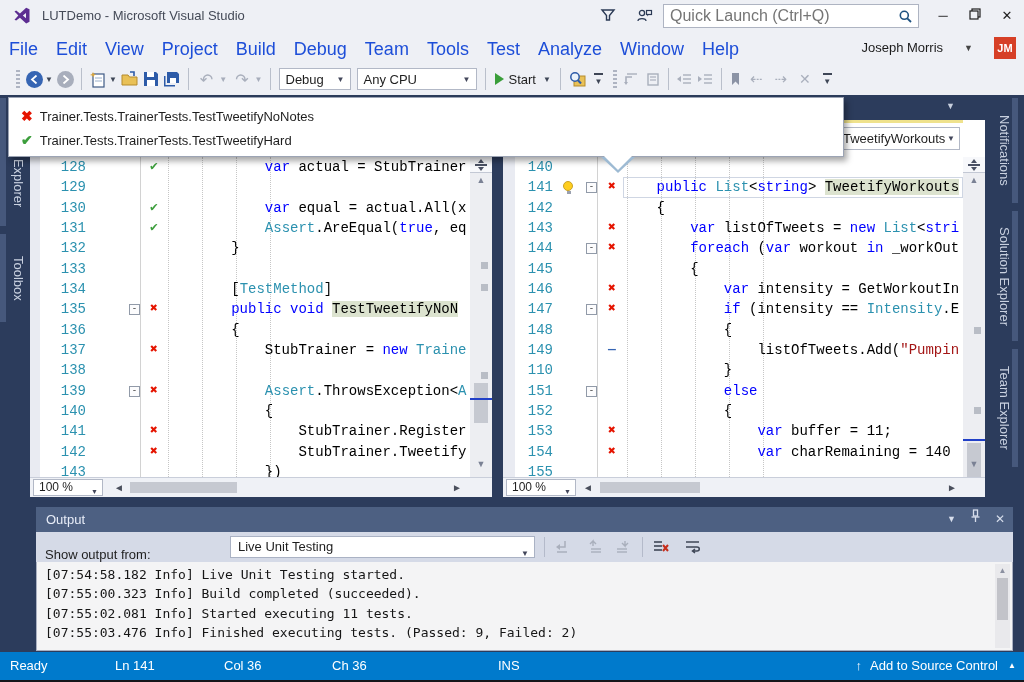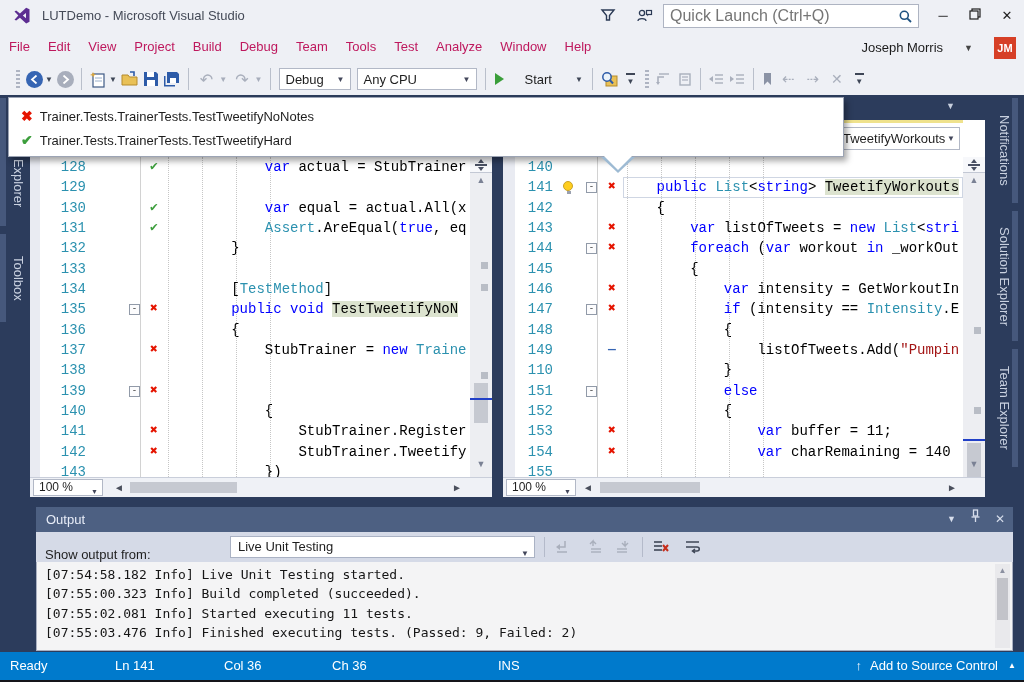--- a/index.html
+++ b/index.html
@@ -11,35 +11,35 @@
   .titlebar { position:absolute; left:0; top:0; width:1024px; height:32px; background:#EEF0F5; }
   .vslogo { position:absolute; left:12px; top:6px; }
   .app-title { position:absolute; left:42px; top:8px; font-size:13px; color:#444A57; }
   .tb-icon { position:absolute; top:7px; color:#3A4763; }
   .ql-box { position:absolute; left:663px; top:4px; width:256px; height:24px; background:#FFFFFF; border:1px solid #AEB4C2; }
   .ql-box input { position:absolute; left:6px; top:2px; width:215px; height:18px; border:none; outline:none; font-size:16px; color:#6B7180; background:transparent; font-family:"Liberation Sans",sans-serif; }
   .ql-mag { position:absolute; right:5px; top:4px; }
   .winbtn { position:absolute; top:6px; width:26px; height:20px; text-align:center; color:#1E1E1E; font-size:13px; line-height:20px; }
 
   .menubar { position:absolute; left:0; top:32px; width:1024px; height:31px; background:#EEF0F5; }
-  .menu-item { display:inline-block; padding:7px 9px 0 9px; font-size:13px; color:#be185d; height:31px; }
+  .menu-item { display:inline-block; padding:7px 9px 0 9px; font-size:18px; color:#1d4ed8; height:31px; }
   .user-area { position:absolute; right:8px; top:0; height:31px; display:flex; align-items:center; gap:21px; }
   .user-name { font-size:13px; color:#1B1B1B; }
   .user-caret { font-size:9px; color:#444; }
   .avatar { width:22px; height:22px; background:#D63F26; color:#fff; font-size:11px; font-weight:bold; text-align:center; line-height:22px; }
 
   .toolbar { position:absolute; left:0; top:63px; width:1024px; height:32px; background:#EEF0F5; display:flex; align-items:center; padding-left:12px; }
   .tsep { width:1px; height:22px; background:#B9BfCB; margin:0 5px; }
   .titem { display:flex; align-items:center; margin:0 2px; height:24px; }
   .ddc { font-size:8px; color:#3E4656; margin-left:2px; }
   .ddc.dis { color:#A7ADBB; }
   .circle-btn { width:17px; height:17px; border-radius:50%; display:flex; align-items:center; justify-content:center; }
   .combo { background:#FFFFFF; border:1px solid #B2B8C6; height:22px; display:flex; align-items:center; font-size:13px; color:#1E1E1E; padding-left:6px; position:relative; }
   .combo .car { position:absolute; right:5px; font-size:8px; color:#42465A; }
-  .start-btn { display:flex; align-items:center; gap:21px; font-size:13px; color:#1E1E1E; padding:0 4px; }
+  .start-btn { display:flex; align-items:center; gap:5px; font-size:13px; color:#1E1E1E; padding:0 4px; }
   .play { width:0; height:0; border-left:9px solid #3A9E3A; border-top:6px solid transparent; border-bottom:6px solid transparent; }
   .gicon { color:#A9AFBC; font-size:13px; margin:0 4px; }
   .overflow { display:flex; flex-direction:column; align-items:center; margin:0 6px; }
   .overflow .bar { width:9px; height:2px; background:#3E4656; margin-bottom:2px; }
   .overflow .ddc { margin:0; }
   .dots { width:4px; height:18px; margin:0 4px; background:repeating-linear-gradient(#AEB4C2 0 2px, transparent 2px 4px); }
 
   
   .main-bg { position:absolute; left:0; top:95px; width:1024px; height:557px; background:#2C3C5C; }
   .vtab { color:#C9D1E0; font-size:13px; writing-mode:vertical-rl; text-align:center; background:#2C3C5C; }
@@ -351,21 +351,21 @@
         <div class="ed-row"><span class="ln">129</span><span class="cell-bulb"></span><span class="cell-fold"></span><span class="cell-status"></span><span class="code"></span></div>
         <div class="ed-row"><span class="ln">130</span><span class="cell-bulb"></span><span class="cell-fold"></span><span class="cell-status st-pass">✔</span><span class="code"><span class="pl">            </span><span class="kw">var</span><span class="pl"> equal = actual.All(x</span></span></div>
         <div class="ed-row"><span class="ln">131</span><span class="cell-bulb"></span><span class="cell-fold"></span><span class="cell-status st-pass">✔</span><span class="code"><span class="pl">            </span><span class="ty">Assert</span><span class="pl">.AreEqual(</span><span class="kw">true</span><span class="pl">, eq</span></span></div>
         <div class="ed-row"><span class="ln">132</span><span class="cell-bulb"></span><span class="cell-fold"></span><span class="cell-status"></span><span class="code"><span class="pl">        }</span></span></div>
         <div class="ed-row"><span class="ln">133</span><span class="cell-bulb"></span><span class="cell-fold"></span><span class="cell-status"></span><span class="code"></span></div>
         <div class="ed-row"><span class="ln">134</span><span class="cell-bulb"></span><span class="cell-fold"></span><span class="cell-status"></span><span class="code"><span class="pl">        [</span><span class="ty">TestMethod</span><span class="pl">]</span></span></div>
         <div class="ed-row"><span class="ln">135</span><span class="cell-bulb"></span><span class="cell-fold"><span class="foldbox">-</span></span><span class="cell-status st-fail">✖</span><span class="code"><span class="pl">        </span><span class="kw">public</span><span class="pl"> </span><span class="kw">void</span><span class="pl"> </span><span class="hl">TestTweetifyNoN</span></span></div>
         <div class="ed-row"><span class="ln">136</span><span class="cell-bulb"></span><span class="cell-fold"></span><span class="cell-status"></span><span class="code"><span class="pl">        {</span></span></div>
         <div class="ed-row"><span class="ln">137</span><span class="cell-bulb"></span><span class="cell-fold"></span><span class="cell-status st-fail">✖</span><span class="code"><span class="pl">            StubTrainer = </span><span class="kw">new</span><span class="pl"> </span><span class="ty">Traine</span></span></div>
         <div class="ed-row"><span class="ln">138</span><span class="cell-bulb"></span><span class="cell-fold"></span><span class="cell-status"></span><span class="code"></span></div>
-        <div class="ed-row"><span class="ln">139</span><span class="cell-bulb"></span><span class="cell-fold"><span class="foldbox">-</span></span><span class="cell-status st-fail">✖</span></div>
+        <div class="ed-row"><span class="ln">139</span><span class="cell-bulb"></span><span class="cell-fold"><span class="foldbox">-</span></span><span class="cell-status st-fail">✖</span><span class="code"><span class="pl">            </span><span class="ty">Assert</span><span class="pl">.ThrowsException&lt;</span><span class="ty">A</span></span></div>
         <div class="ed-row"><span class="ln">140</span><span class="cell-bulb"></span><span class="cell-fold"></span><span class="cell-status"></span><span class="code"><span class="pl">            {</span></span></div>
         <div class="ed-row"><span class="ln">141</span><span class="cell-bulb"></span><span class="cell-fold"></span><span class="cell-status st-fail">✖</span><span class="code"><span class="pl">                StubTrainer.Register</span></span></div>
         <div class="ed-row"><span class="ln">142</span><span class="cell-bulb"></span><span class="cell-fold"></span><span class="cell-status st-fail">✖</span><span class="code"><span class="pl">                StubTrainer.Tweetify</span></span></div>
         <div class="ed-row"><span class="ln">143</span><span class="cell-bulb"></span><span class="cell-fold"></span><span class="cell-status"></span><span class="code"><span class="pl">            })</span></span></div>
       </div>
     <div class="vscroll">
       <div class="grip">
           <span class="t-up"></span>
           <span class="hbar"></span>
           <span class="t-dn"></span>

